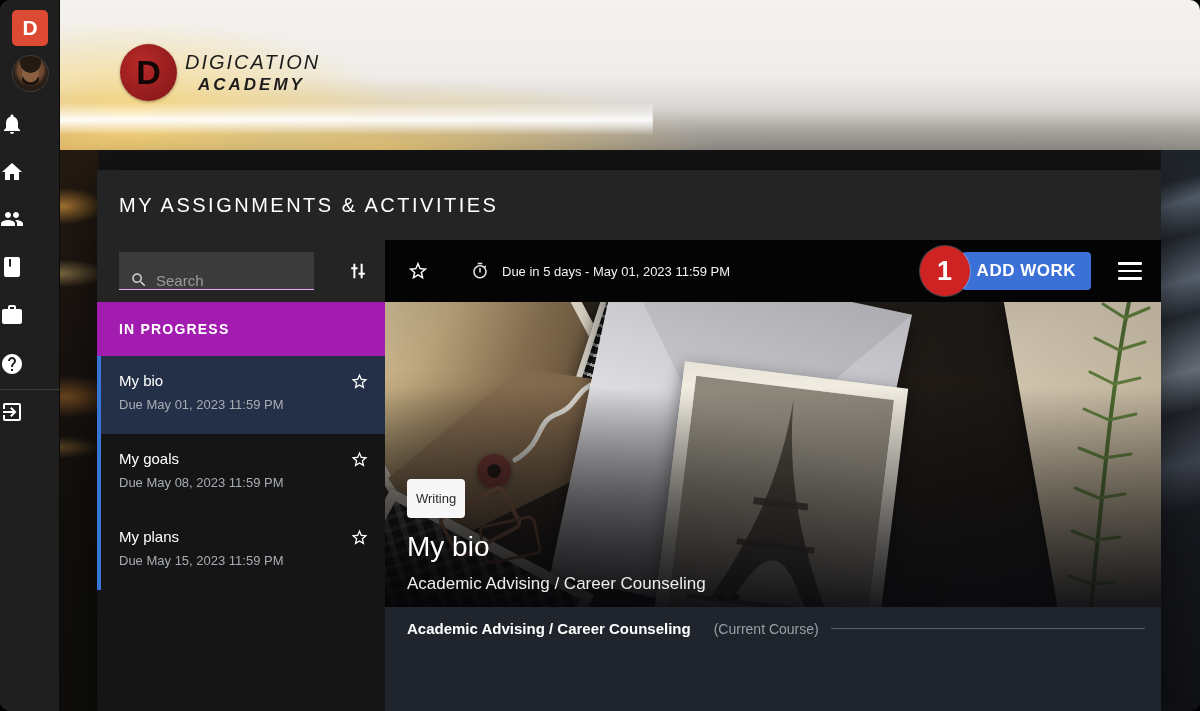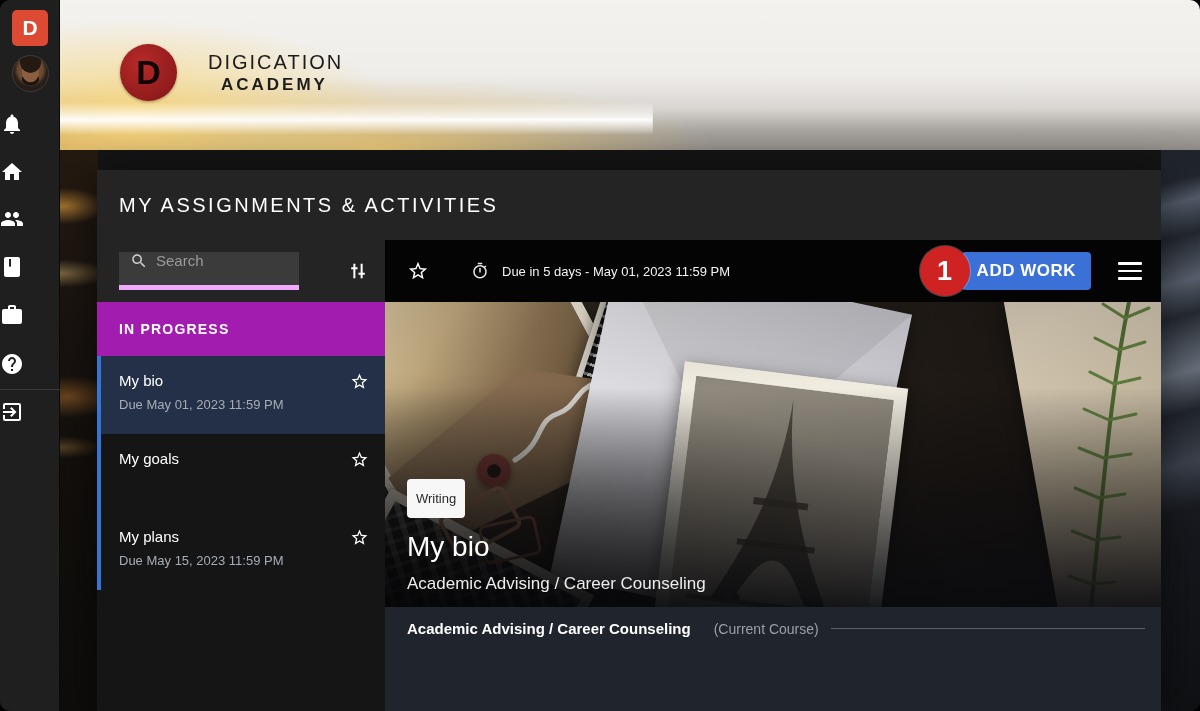--- a/index.html
+++ b/index.html
@@ -25,21 +25,21 @@
   .banner { position:absolute; left:60px; top:0; width:1140px; height:150px;
     background:
       linear-gradient(to bottom, rgba(255,255,255,0) 68%, rgba(255,255,255,.95) 80%, rgba(255,255,255,0) 90%) no-repeat 0 0 / 52% 100%,
       radial-gradient(ellipse 420px 150px at 6% 78%, rgba(248,214,120,.95), transparent 65%),
       radial-gradient(ellipse 560px 120px at 28% 100%, rgba(244,204,110,.8), transparent 60%),
       radial-gradient(ellipse 300px 90px at 0% 100%, rgba(205,140,60,.75), transparent 70%),
       linear-gradient(to bottom, #f4f2ef 0%, #efedea 50%, #d9d6d2 72%, #a5a29e 88%, #8d8a86 100%); }
   .brand { position:absolute; left:60px; top:44px; display:flex; align-items:center; }
   .brand-circle { width:57px; height:57px; border-radius:50%; background:radial-gradient(circle at 38% 35%, #b82a28, #8e1a1c 75%); display:flex; align-items:center; justify-content:center; box-shadow:0 1px 3px rgba(0,0,0,.35); }
   .brand-circle span { color:#120505; font-size:34px; font-weight:bold; transform:translatex(0); }
-  .brand-text { margin-left:31px; color:#1c1c1c; }
+  .brand-text { margin-left:8px; color:#1c1c1c;font-style:italic; }
   .brand-text .l1 { font-size:20px; letter-spacing:2px; font-weight:500; }
   .brand-text .l2 { font-size:17px; letter-spacing:3px; font-weight:bold; margin-left:13px; margin-top:1px; }
 
   
   .sidebar { position:absolute; left:0; top:0; width:60px; height:711px; background:#1f1f1f; z-index:10; border-right:1px solid #0a0a0a; }
   .sb-item { position:absolute; left:0; width:60px; display:flex; justify-content:center; cursor:pointer; }
   .sb-logo { top:10px; } .sb-logo .dsq { width:36px; height:36px; border-radius:5px; background:#dd4a33; color:#fff; font-weight:bold; font-size:21px; display:flex; align-items:center; justify-content:center; }
   .sb-avatar { top:55px; }
   .avatar { width:37px; height:37px; border-radius:50%; border:1px solid #3c3c3c; overflow:hidden; position:relative;
     background: radial-gradient(circle at 50% 18%, #241a12 0 30%, transparent 32%),
@@ -54,21 +54,21 @@
 
   
   .panel { position:absolute; left:97px; top:170px; width:1064px; height:541px; z-index:5; box-shadow:0 10px 40px rgba(0,0,0,.55); display:flex; flex-direction:column; }
   .panel-titlebar { height:70px; background:#242424; display:flex; align-items:center; padding-left:22px; flex:none; }
   .panel-title { color:#fff; font-size:20px; letter-spacing:2.5px; font-weight:400; }
   .panel-body { flex:1; display:flex; min-height:0; }
 
   
   .left-col { width:288px; flex:none; background:#151515; display:flex; flex-direction:column; }
   .search-row { height:62px; flex:none; background:#242424; display:flex; align-items:center; padding:0 14px 0 22px; }
-  .search-box { width:180px; height:38px; background:#3b3b3b; border-bottom:5px solid #f0abfc; display:flex; align-items:flex-start; }
+  .search-box { width:195px; height:38px; background:#3b3b3b; border-bottom:1px solid #f0abfc; display:flex; align-items:flex-end; }
   .search-box svg { width:18px; height:18px; fill:#cfcfcf; margin:0 8px 0 11px; flex:none; }
   .search-box input { flex:1; min-width:0; background:transparent; border:none; outline:none; color:#e6e6e6; font-size:15px; font-family:"Liberation Sans",sans-serif; }
   .search-box input::placeholder { color:#9b9b9b; }
   .filter-btn { margin-left:auto; width:26px; height:26px; display:flex; align-items:center; justify-content:center; cursor:pointer; }
   .filter-btn svg { width:20px; height:20px; stroke:#fff; }
   .section-band { height:54px; flex:none; display:flex; align-items:center; padding-left:22px; background:#a21caf; }
   .section-label { color:#fff; font-size:14px; font-weight:bold; letter-spacing:1.2px; }
   .items { border-left:4px solid #3575d4; }
   .item { position:relative; height:78px; padding:16px 16px 0 18px; cursor:pointer; background:transparent; }
   .item.selected { background:#243047; }
@@ -234,20 +234,21 @@
         <div class="items">
           <div class="item selected">
             <div class="item-title">My bio</div>
             <div class="item-due">Due May 01, 2023 11:59 PM</div>
             <div class="item-star"><svg viewBox="0 0 24 24">
                   <path d="M22 9.24l-7.19-.62L12 2 9.19 8.63 2 9.24l5.46 4.73L5.82 21 12 17.27 18.18 21l-1.63-7.03L22 9.24zM12 15.4l-3.76 2.27 1-4.28-3.32-2.88 4.38-.38L12 6.1l1.71 4.04 4.38.38-3.32 2.88 1 4.28L12 15.4z"></path>
                 </svg></div>
           </div>
           <div class="item">
             <div class="item-title">My goals</div>
+            <div class="item-due">Due May 08, 2023 11:59 PM</div>
             <div class="item-star"><svg viewBox="0 0 24 24">
                   <path d="M22 9.24l-7.19-.62L12 2 9.19 8.63 2 9.24l5.46 4.73L5.82 21 12 17.27 18.18 21l-1.63-7.03L22 9.24zM12 15.4l-3.76 2.27 1-4.28-3.32-2.88 4.38-.38L12 6.1l1.71 4.04 4.38.38-3.32 2.88 1 4.28L12 15.4z"></path>
                 </svg></div>
           </div>
           <div class="item">
             <div class="item-title">My plans</div>
             <div class="item-due">Due May 15, 2023 11:59 PM</div>
             <div class="item-star"><svg viewBox="0 0 24 24">
                   <path d="M22 9.24l-7.19-.62L12 2 9.19 8.63 2 9.24l5.46 4.73L5.82 21 12 17.27 18.18 21l-1.63-7.03L22 9.24zM12 15.4l-3.76 2.27 1-4.28-3.32-2.88 4.38-.38L12 6.1l1.71 4.04 4.38.38-3.32 2.88 1 4.28L12 15.4z"></path>
                 </svg></div>

